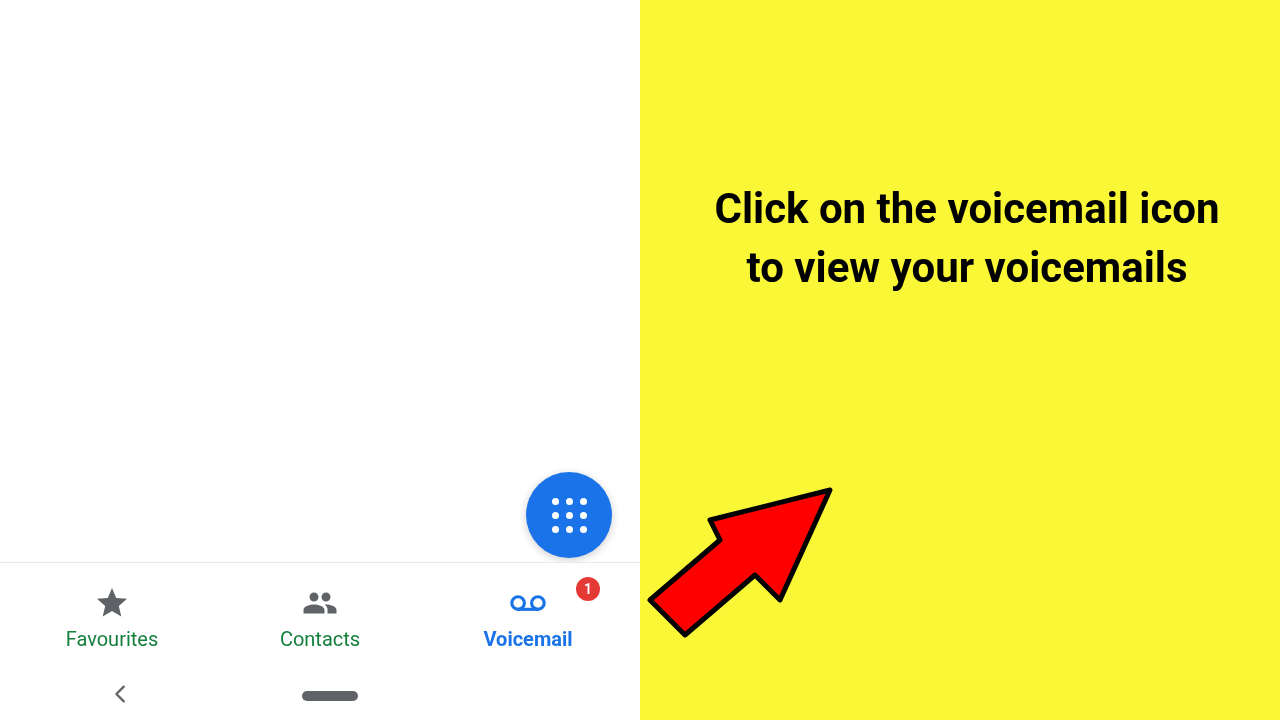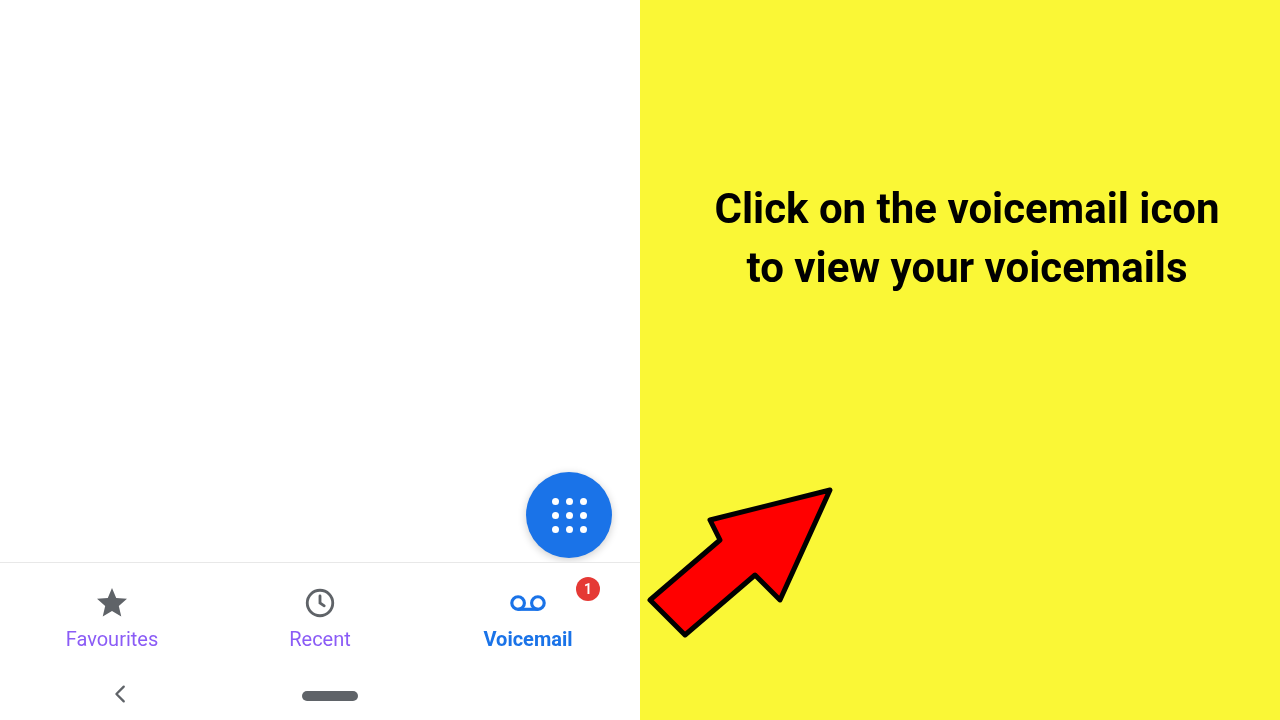--- a/index.html
+++ b/index.html
@@ -84,21 +84,21 @@
     }
     .nav-icon {
       width: 36px;
       height: 36px;
       display: flex;
       align-items: center;
       justify-content: center;
     }
     .nav-label {
       font-size: 20px;
-      color: #8b5cf6;
+      color: #15803d;
       font-weight: 400;
     }
     .nav-item.active .nav-label {
       color: #1a73e8;
       font-weight: 700;
     }
     .badge {
       position: absolute;
       top: -8px;
       right: 32px;
@@ -165,30 +165,29 @@
 
     <div class="nav-item">
       <div class="nav-icon">
         <svg viewBox="0 0 24 24" width="36" height="36" fill="#5f6368">
           <path d="M12 17.27L18.18 21l-1.64-7.03L22 9.24l-7.19-.61L12 2 9.19 8.63 2 9.24l5.46 4.73L5.82 21z"></path>
         </svg>
       </div>
       <span class="nav-label">Favourites</span>
     </div>
 
+
     <div class="nav-item">
       <div class="nav-icon">
-        <svg viewBox="0 0 24 24" width="34" height="34" fill="none" stroke="#5f6368" stroke-width="2">
-          <circle cx="12" cy="12" r="9"></circle>
-          <path d="M12 7v5l3 2" stroke-linecap="round"></path>
+        <svg viewBox="0 0 24 24" width="38" height="38" fill="#5f6368">
+          <path d="M16 11c1.66 0 2.99-1.34 2.99-3S17.66 5 16 5c-1.66 0-3 1.34-3 3s1.34 3 3 3zm-8 0c1.66 0 2.99-1.34 2.99-3S9.66 5 8 5C6.34 5 5 6.34 5 8s1.34 3 3 3zm0 2c-2.33 0-7 1.17-7 3.5V19h14v-2.5c0-2.33-4.67-3.5-7-3.5zm8 0c-.29 0-.62.02-.97.05 1.16.84 1.97 1.97 1.97 3.45V19h6v-2.5c0-2.33-4.67-3.5-7-3.5z"></path>
         </svg>
       </div>
-      <span class="nav-label">Recent</span>
-    </div>
-
+      <span class="nav-label">Contacts</span>
+    </div>
 
     <div class="nav-item active">
       <div class="nav-icon">
         <svg viewBox="0 0 40 24" width="44" height="28" fill="none" stroke="#1a73e8" stroke-width="3.5">
           <circle cx="9" cy="12" r="7"></circle>
           <circle cx="31" cy="12" r="7"></circle>
           <line x1="9" y1="19" x2="31" y2="19"></line>
         </svg>
       </div>
       <div class="badge">1</div>

